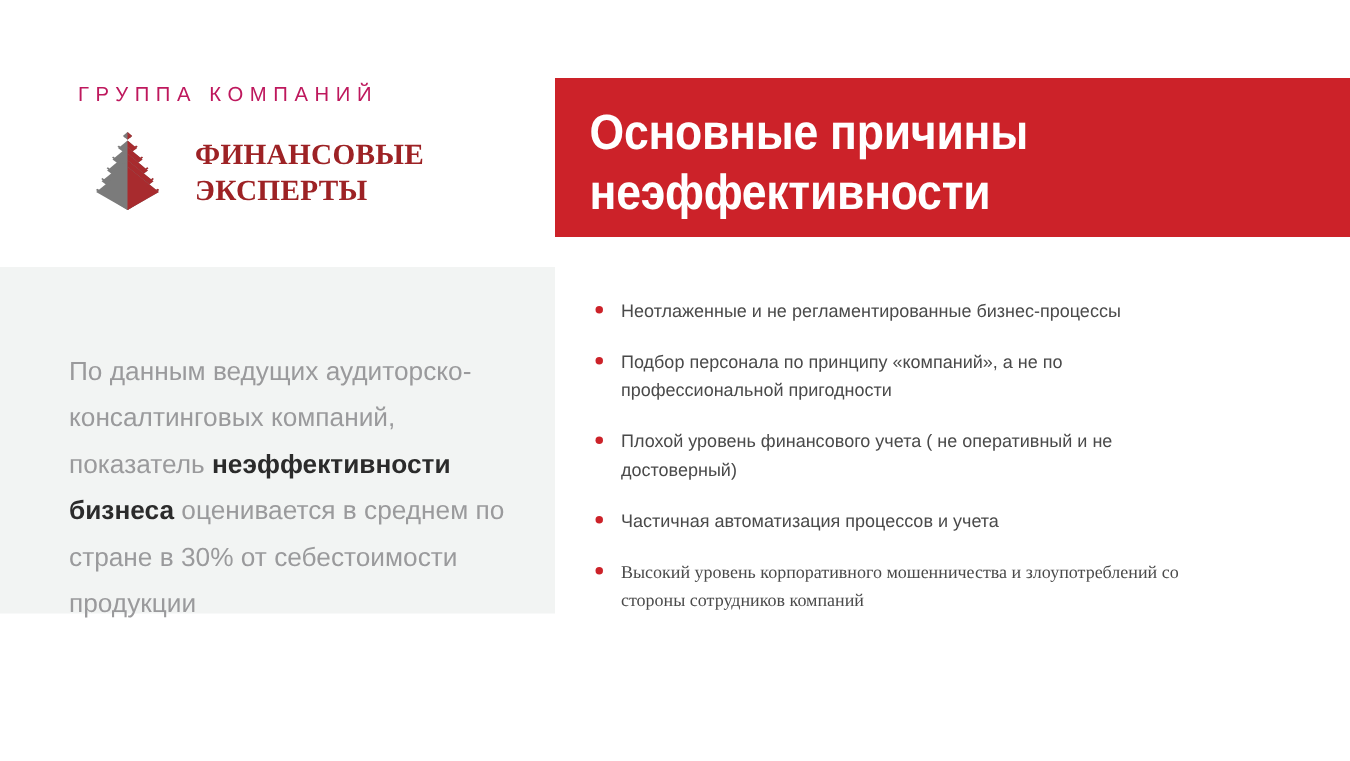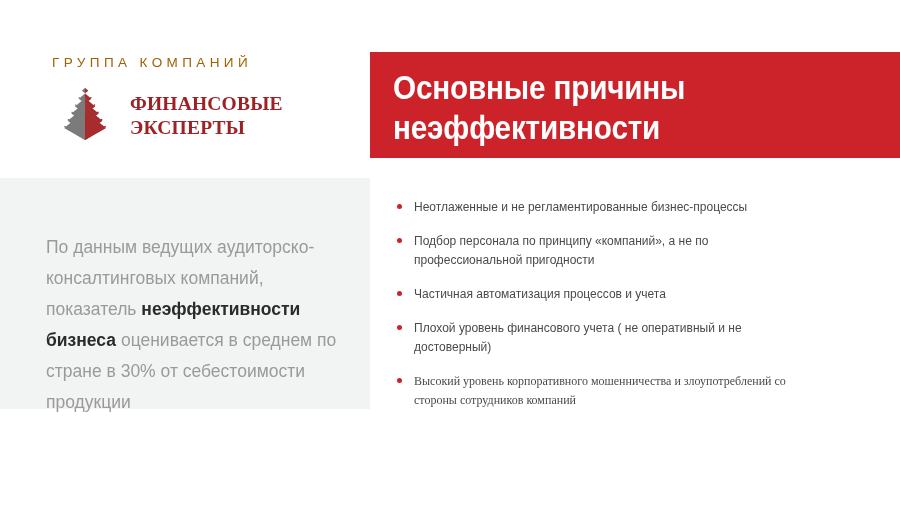--- a/index.html
+++ b/index.html
@@ -25,21 +25,21 @@
   
   .logo-block {
     position: absolute;
     left: 52px;
     top: 56px;
     width: 300px;
   }
   .logo-kicker {
     font-size: 13.5px;
     letter-spacing: 4.4px;
-    color: #a16207;
+    color: #be185d;
     font-weight: 400;
     text-transform: uppercase;
     white-space: nowrap;
     line-height: 1;
   }
   .logo-row {
     display: flex;
     align-items: flex-end;
     margin-top: 18px;
   }
@@ -208,25 +208,25 @@
     <li class="bullet-item">
       <span class="bullet-dot"></span>
       <span>Неотлаженные и не регламентированные бизнес-процессы</span>
     </li>
     <li class="bullet-item">
       <span class="bullet-dot"></span>
       <span>Подбор персонала по принципу «компаний», а не по профессиональной пригодности</span>
     </li>
     <li class="bullet-item">
       <span class="bullet-dot"></span>
+      <span>Плохой уровень финансового учета ( не оперативный и не достоверный)</span>
+    </li>
+    <li class="bullet-item">
+      <span class="bullet-dot"></span>
       <span>Частичная автоматизация процессов и учета</span>
     </li>
     <li class="bullet-item">
       <span class="bullet-dot"></span>
-      <span>Плохой уровень финансового учета ( не оперативный и не достоверный)</span>
-    </li>
-    <li class="bullet-item">
-      <span class="bullet-dot"></span>
       <span>Высокий уровень корпоративного мошенничества и злоупотреблений со стороны сотрудников компаний</span>
     </li>
   </ul>
 
 </div>
 
 </body></html>

